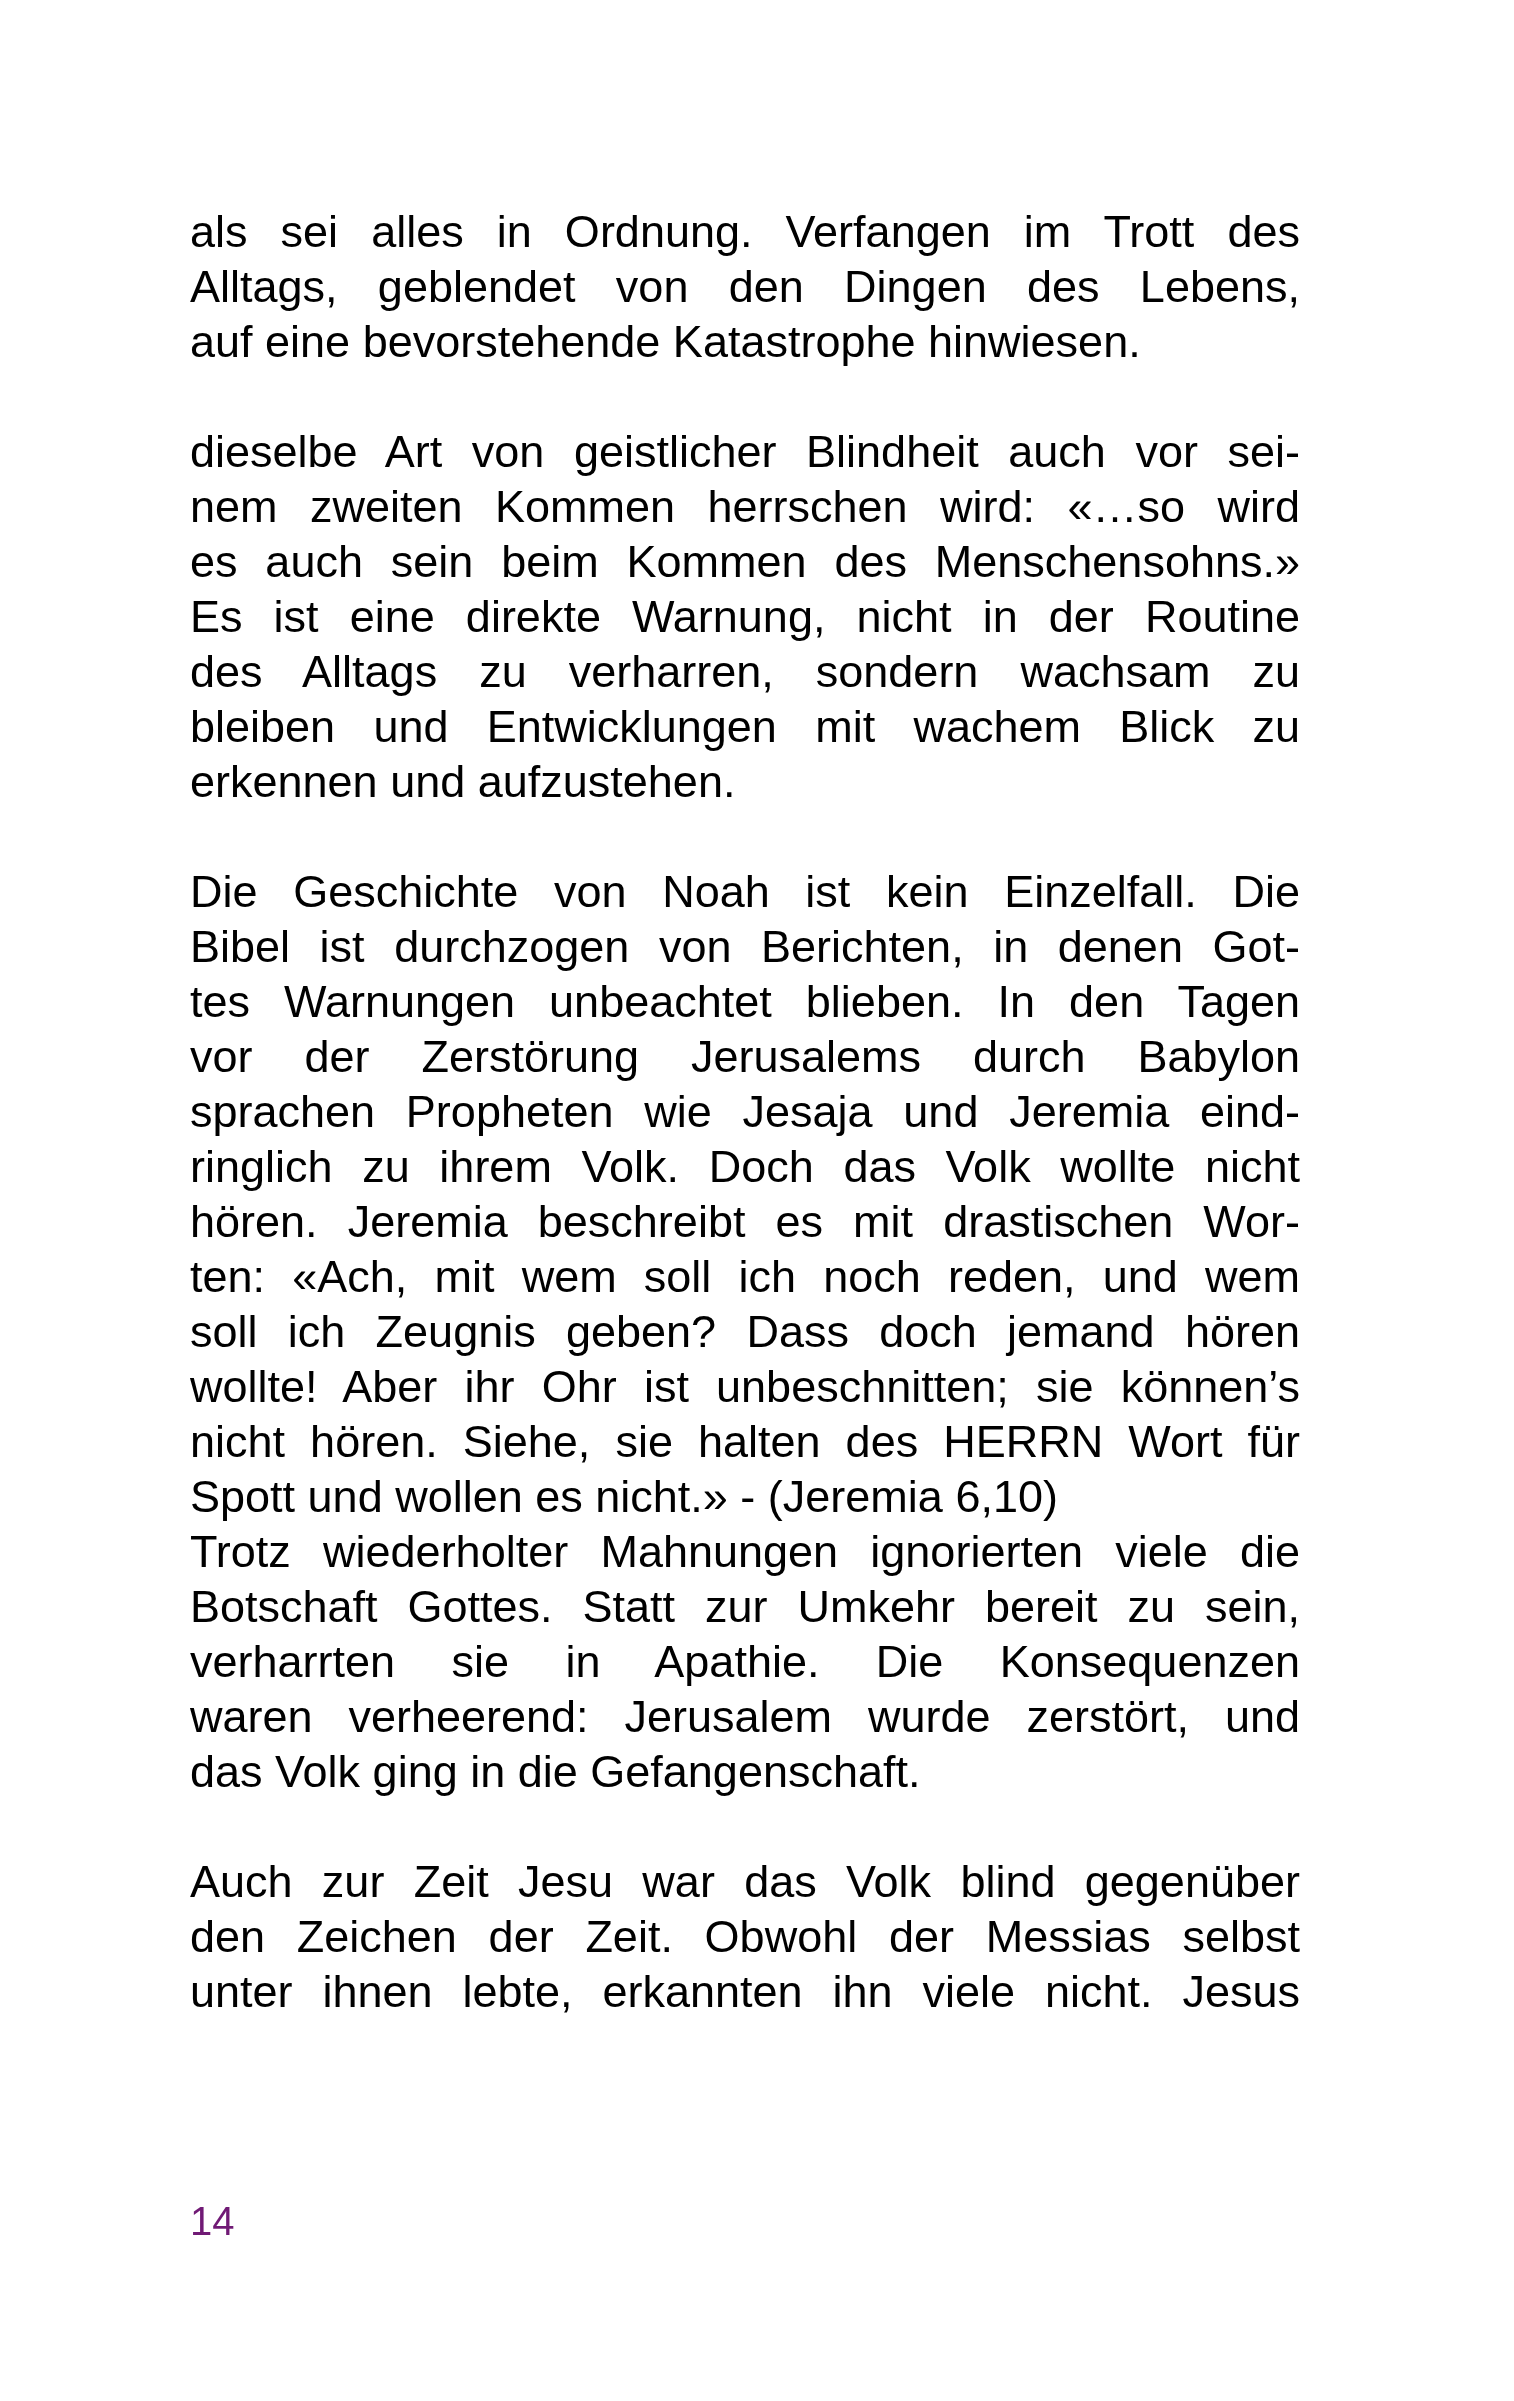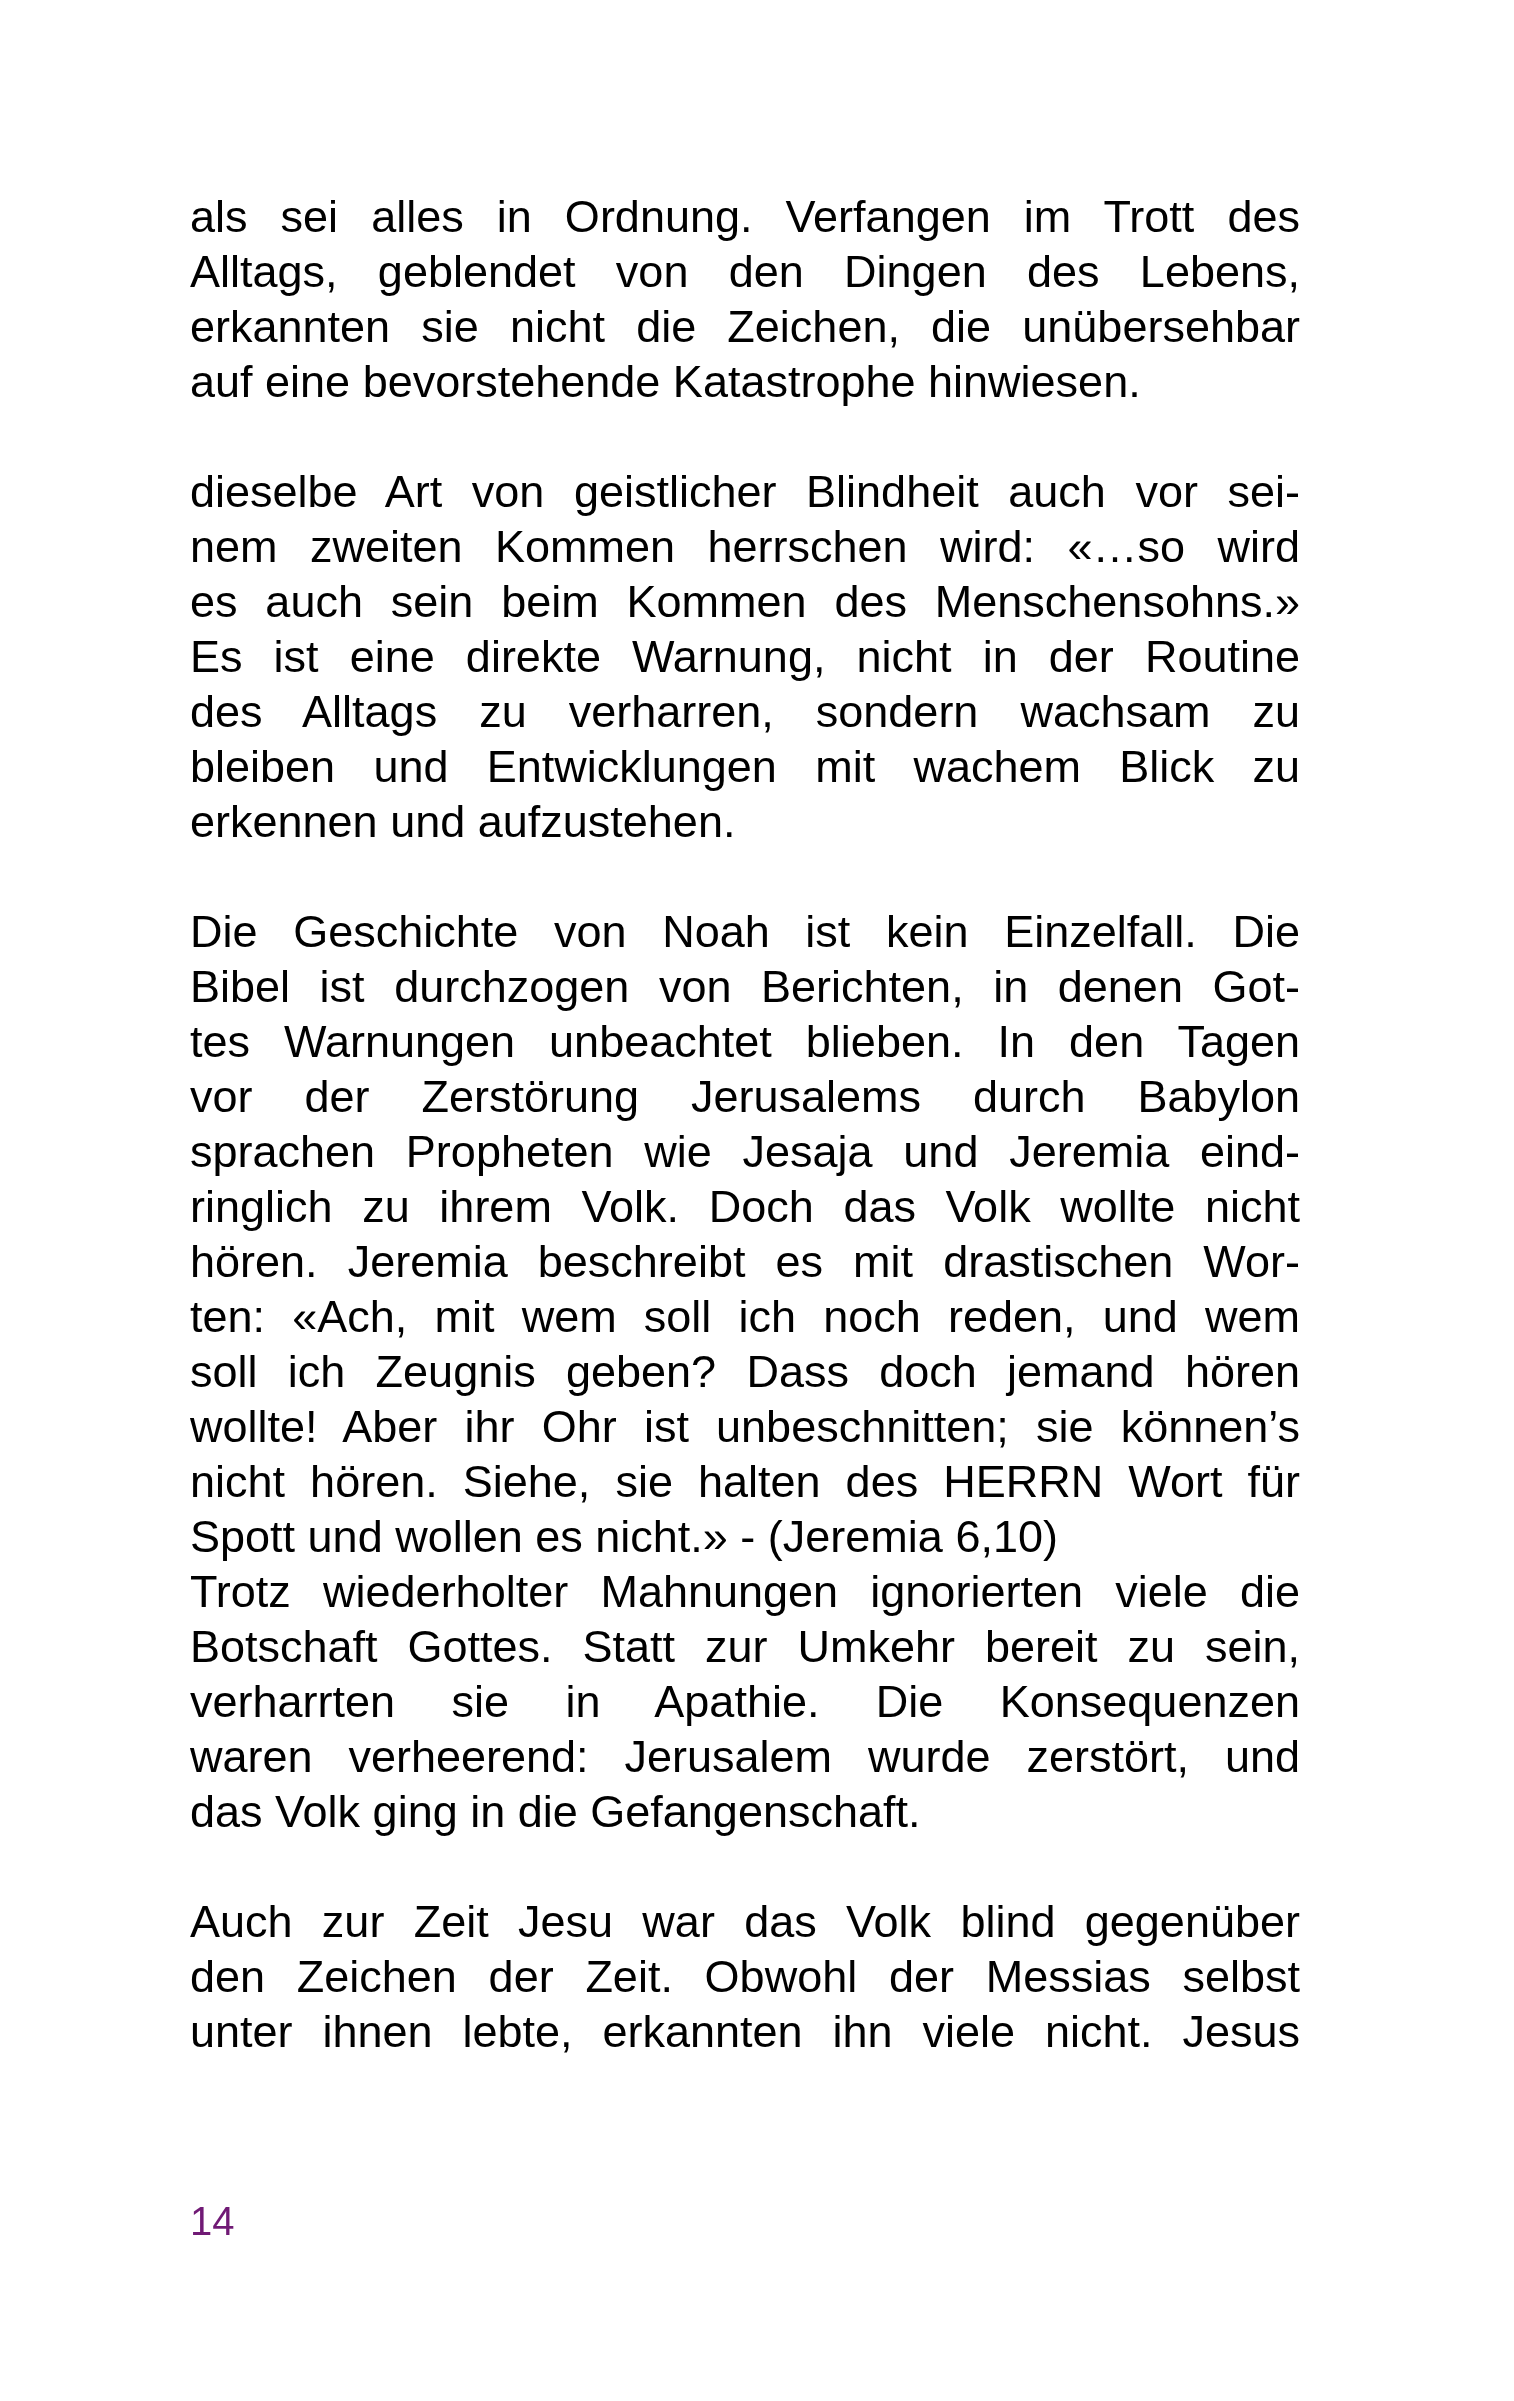--- a/index.html
+++ b/index.html
@@ -16,21 +16,21 @@
     position: relative;
     width: 1515px;
     height: 2401px;
     background: #ffffff;
     color: #000000;
     overflow: hidden;
   }
   .text-block {
     position: absolute;
     left: 190px;
-    top: 189px;
+    top: 204px;
     width: 1110px;
   }
   .paragraph {
     margin: 0 0 55px 0;
   }
   .paragraph:last-child {
     margin-bottom: 12px;
   }
   .line {
     font-size: 45px;
@@ -58,21 +58,20 @@
   }
 </style>
 </head>
 <body>
 
 <div class="page">
   <div class="text-block">
       <div class="paragraph">
         <div class="line"><span>als sei alles in Ordnung. Verfangen im Trott des</span></div>
         <div class="line"><span>Alltags, geblendet von den Dingen des Lebens,</span></div>
-        <div class="line"><span>erkannten sie nicht die Zeichen, die unübersehbar</span></div>
         <div class="line nj"><span>auf eine bevorstehende Katastrophe hinwiesen.</span></div>
       </div>
       <div class="paragraph">
         <div class="line"><span>dieselbe Art von geistlicher Blindheit auch vor sei-</span></div>
         <div class="line"><span>nem zweiten Kommen herrschen wird: </span><span class="it">«…so wird</span></div>
         <div class="line"><span class="it">es auch sein beim Kommen des Menschensohns.»</span></div>
         <div class="line"><span>Es ist eine direkte Warnung, nicht in der Routine</span></div>
         <div class="line"><span>des Alltags zu verharren, sondern wachsam zu</span></div>
         <div class="line"><span>bleiben und Entwicklungen mit wachem Blick zu</span></div>
         <div class="line nj"><span>erkennen und aufzustehen.</span></div>

